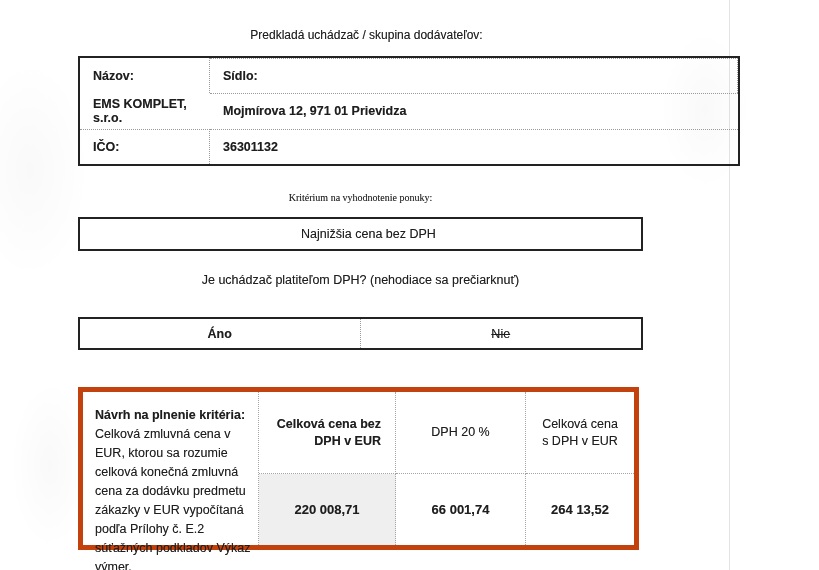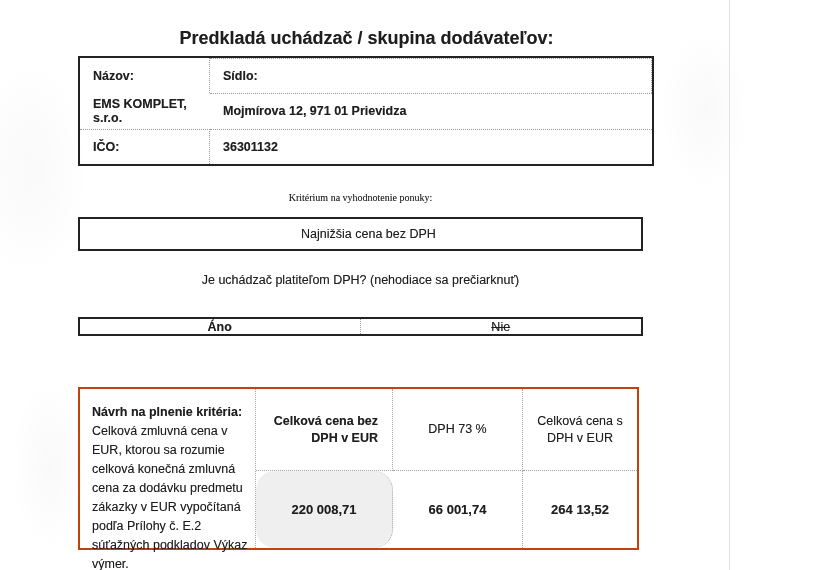--- a/index.html
+++ b/index.html
@@ -11,76 +11,76 @@
     text-shadow:0 0 0.5px rgba(30,30,30,0.45);
   }
   
   .page-edge { position:absolute; left:729px; top:0; width:1px; height:570px; background:#e3e3e3; }
   .noise { position:absolute; border-radius:50%; background:radial-gradient(closest-side, rgba(0,0,0,0.025), rgba(0,0,0,0)); }
   .n1 { left:-30px; top:60px;  width:120px; height:220px; }
   .n2 { left:660px; top:30px;  width:90px;  height:160px; }
   .n3 { left:10px;  top:380px; width:80px;  height:170px; }
 
   .sect-title { position:absolute; left:78px; width:565px; text-align:center; }
-  .title-1 { top:28px;  font-size:18px; font-weight:bold; transform:translateX(6px); }
+  .title-1 { top:28px;  font-size:12px; font-weight:normal; transform:translateX(6px); }
   .title-2 { top:192px; font-family:"Liberation Serif", serif; font-size:10px; color:#262626; }
   .title-3 { top:273px; font-size:12.5px; }
 
   
   .bidder-table {
-    position:absolute; left:78px; top:56px; width:576px; height:110px;
+    position:absolute; left:78px; top:56px; width:662px; height:110px;
     border:2px solid #222; display:grid;
     grid-template-columns:130px 1fr; grid-template-rows:1fr 1fr 1fr;
   }
   .bidder-table .cell { display:flex; align-items:center; padding-left:13px; font-size:12.5px; font-weight:bold; }
   .bidder-table .lbl { border-right:1px dotted #9a9a9a; }
   .bidder-table .rt  { border-top:1px dotted #9a9a9a; }
 
   
   .criterion-box {
     position:absolute; left:78px; top:217px; width:565px; height:34px;
     border:2px solid #222; display:flex; align-items:center; justify-content:center;
     font-size:12.5px;
     padding-left:16px;
   }
 
   
   .vat-table {
-    position:absolute; left:78px; top:317px; width:565px; height:19px;
+    position:absolute; left:78px; top:317px; width:565px; height:33px;
     border:2px solid #222; display:flex;
   }
   .vat-cell { flex:1 1 50%; display:flex; align-items:center; justify-content:center; font-size:12.5px; }
   .vat-cell.first { border-right:1px dotted #9a9a9a; }
   .vat-yes { font-weight:bold; }
   .vat-no  { text-decoration:line-through; padding:0 3px; }
 
   
   .price-table {
     position:absolute; left:78px; top:387px; width:561px; height:163px;
-    border:2px solid #c2410c; display:grid;
+    border:5px solid #c2410c; display:grid;
     grid-template-columns:176px 137px 130px 1fr; grid-template-rows:82px 1fr;
   }
   .crit-cell {
     grid-column:1; grid-row:1 / 3;
     border-right:1px dotted #a5a5a5;
     padding:14px 6px 0 12px; font-size:12.5px; line-height:19px;
   }
   .crit-heading { font-weight:bold; display:block; }
   .pt-head {
     display:flex; align-items:center; justify-content:center; text-align:center;
     font-size:12.5px; line-height:17px; padding:0 14px;
     border-bottom:1px dotted #a5a5a5;
   }
   .pt-head.mid, .pt-val.mid { border-right:1px dotted #a5a5a5; }
   .pt-head.bold { font-weight:bold;text-align:right; }
   .pt-val {
     display:flex; align-items:center; justify-content:center;
     font-size:13px; font-weight:bold;
   }
-  .pt-val.shaded { background:#efefef;border-radius:19px; }
+  .pt-val.shaded { background:#efefef; }
 </style>
 </head>
 <body>
 
 <div class="page">
   <div class="page-edge"></div>
   <div class="noise n1"></div>
   <div class="noise n2"></div>
   <div class="noise n3"></div>
 
@@ -112,20 +112,20 @@
     </div>
   </div>
 
   <div class="price-table">
     <div class="crit-cell">
       <span class="crit-heading">Návrh na plnenie kritéria:</span>
       <span>Celková zmluvná cena v EUR, ktorou sa rozumie celková konečná zmluvná cena za dodávku predmetu zákazky v EUR vypočítaná podľa Prílohy č. E.2 súťažných podkladov Výkaz výmer.</span>
     </div>
 
     <div class="pt-head mid bold">Celková cena bez DPH v EUR</div>
-    <div class="pt-head mid">DPH 73 %</div>
+    <div class="pt-head mid">DPH 20 %</div>
     <div class="pt-head">Celková cena s DPH v EUR</div>
 
     <div class="pt-val mid shaded">220 008,71</div>
     <div class="pt-val mid">66 001,74</div>
     <div class="pt-val">264 13,52</div>
   </div>
 </div>
 
 </body></html>

